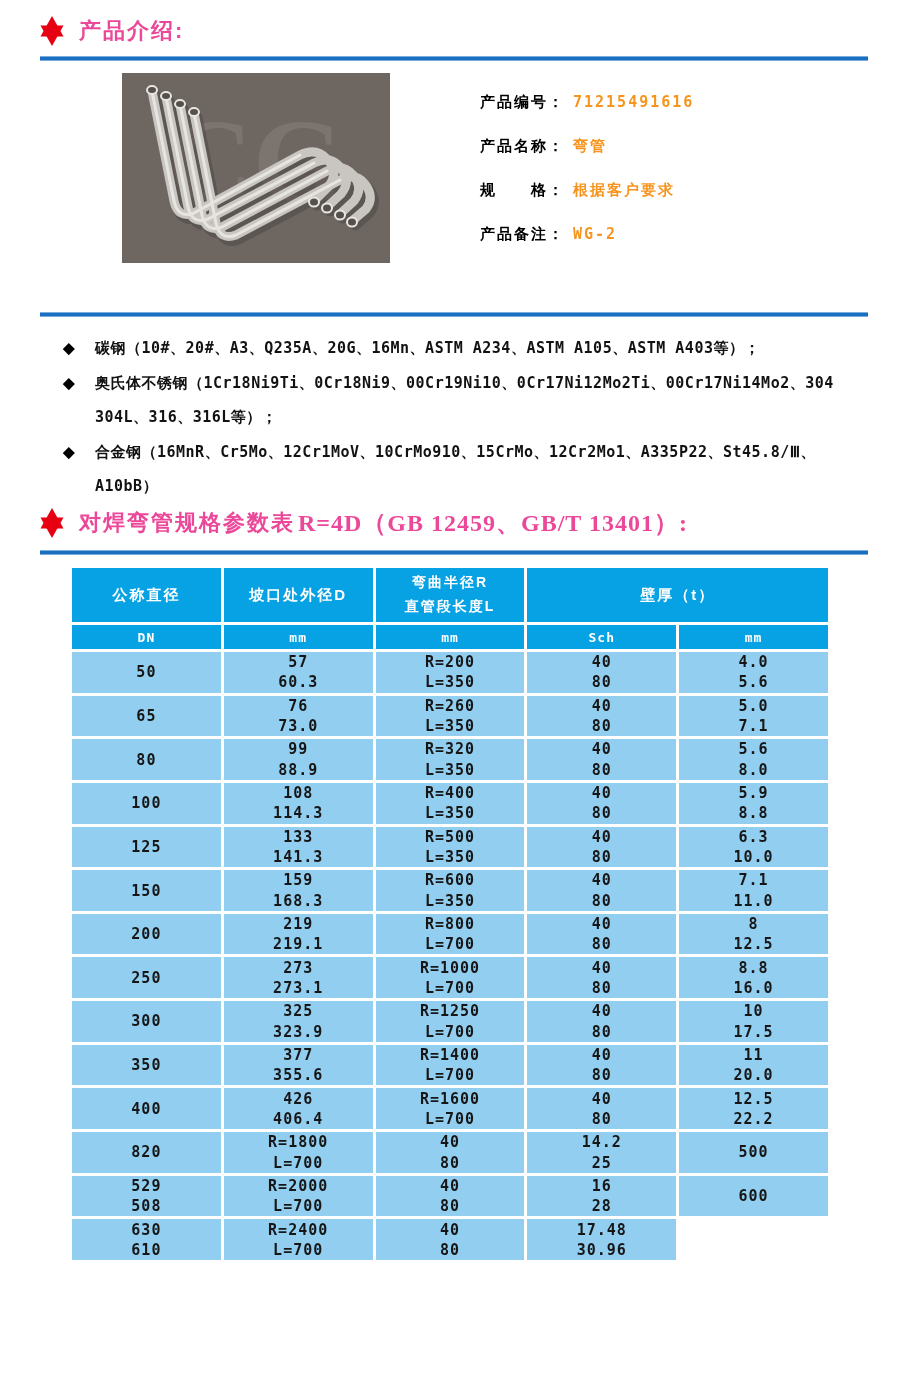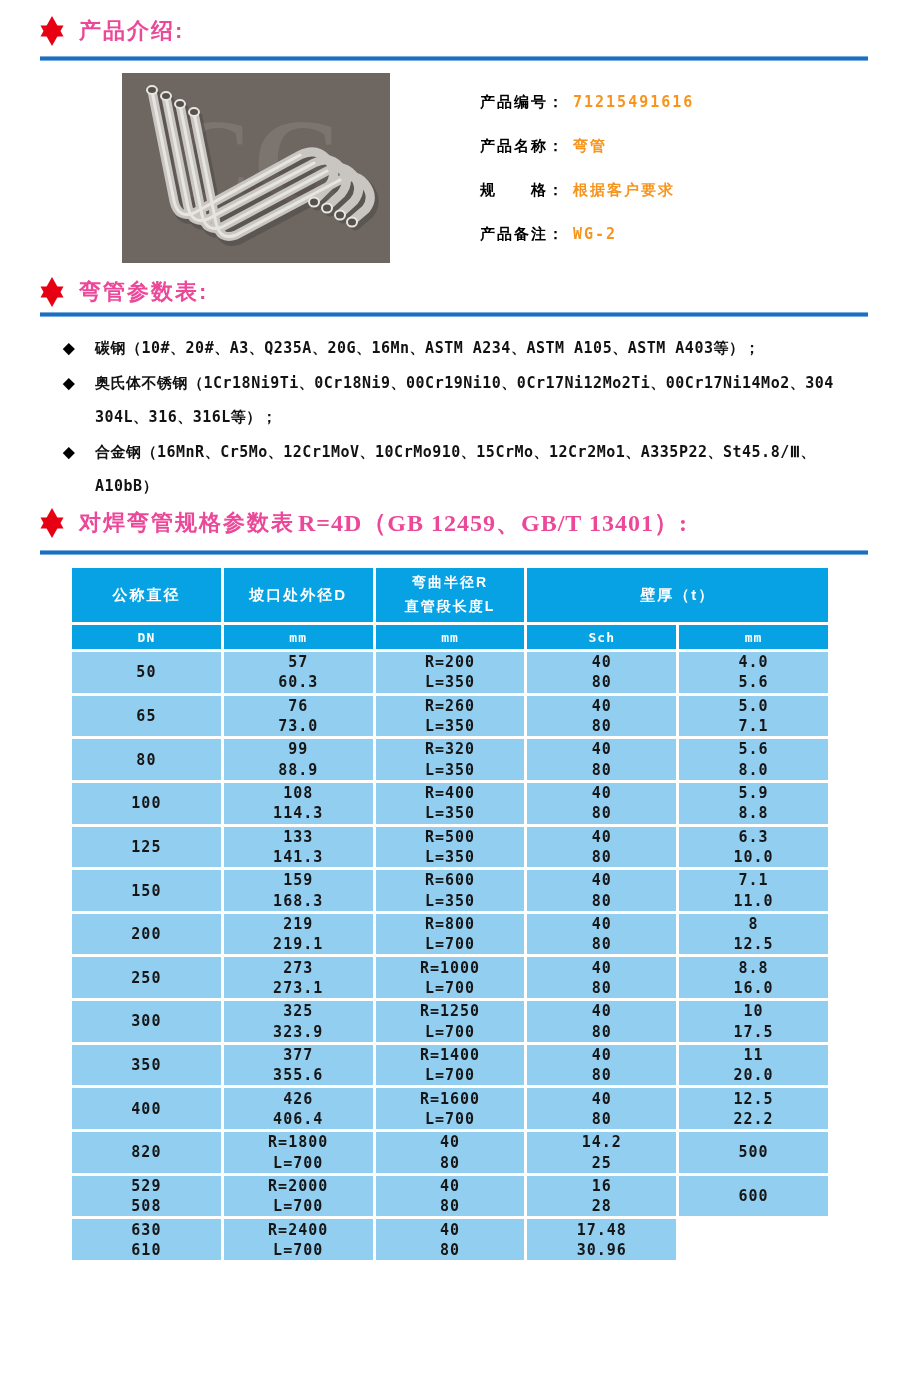--- a/index.html
+++ b/index.html
@@ -113,27 +113,20 @@
       <div class="info-row">
         <span class="info-label">规　　格：</span>
         <span class="info-value">根据客户要求</span>
       </div>
       <div class="info-row">
         <span class="info-label">产品备注：</span>
         <span class="info-value">WG-2</span>
       </div>
     </div>
 
-  <div class="sec-header" style="top:277px;">
-    <svg class="star" viewBox="0 0 28 30">
-      <polygon points="14,0 25.5,20.5 2.5,20.5" fill="#e60012"></polygon>
-      <polygon points="14,30 2.5,9.5 25.5,9.5" fill="#e60012"></polygon>
-    </svg>
-    <span class="t">弯管参数表:</span>
-  </div>
   <div class="rule" style="top:312px;"></div>
 
   <div class="bullets">
       <div class="bullet">
         <span class="diamond">◆</span>
         <div class="blines">
           <div class="bline">碳钢（10#、20#、A3、Q235A、20G、16Mn、ASTM A234、ASTM A105、ASTM A403等）；</div>
         </div>
       </div>
       <div class="bullet">

